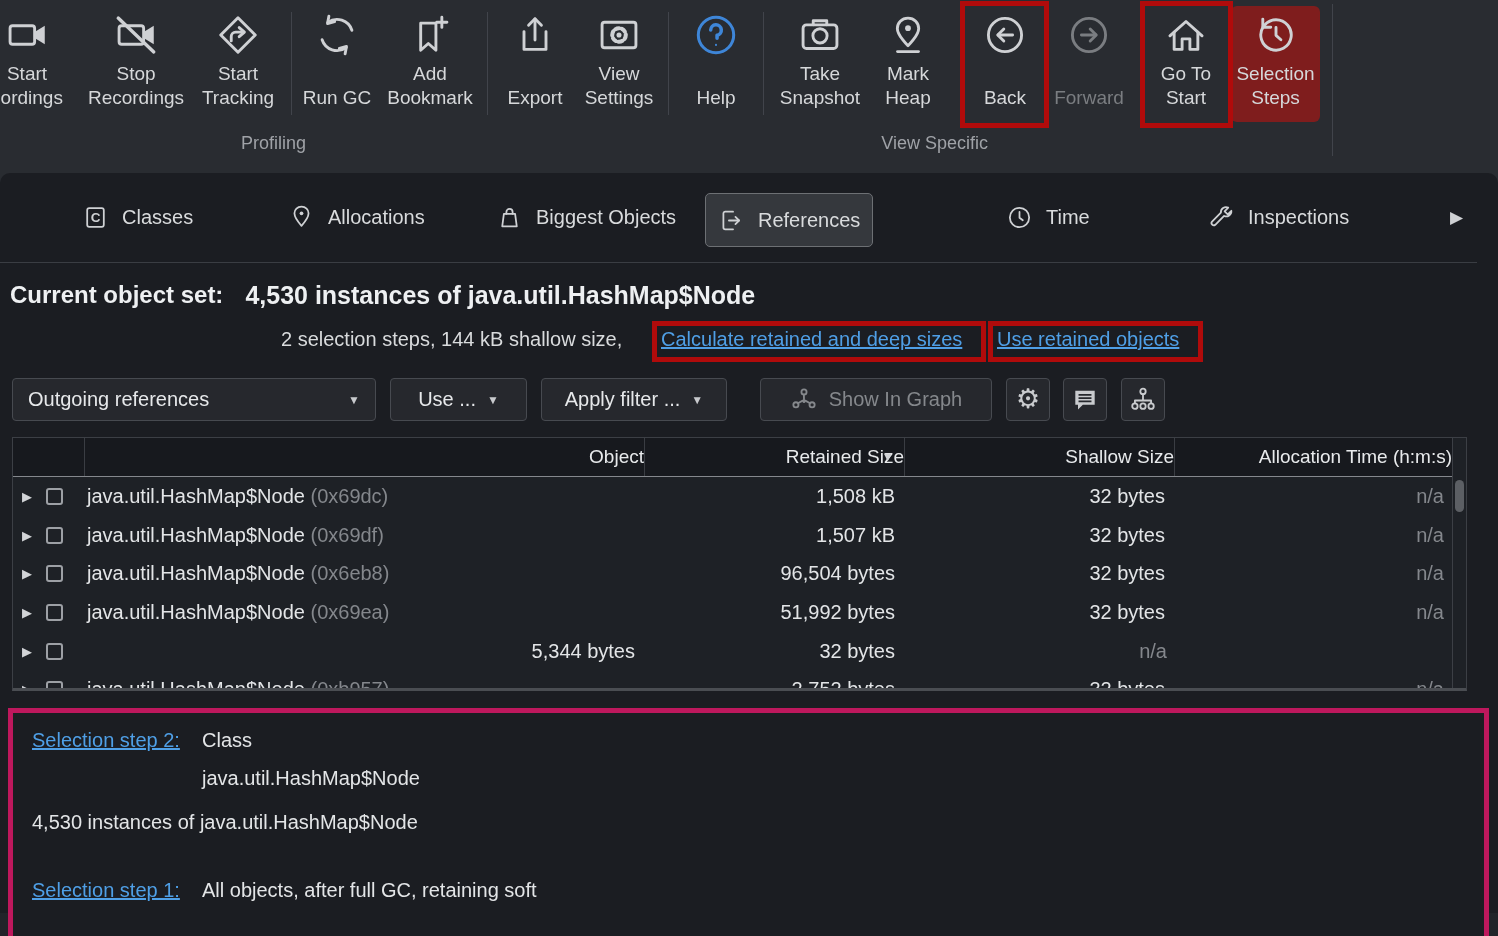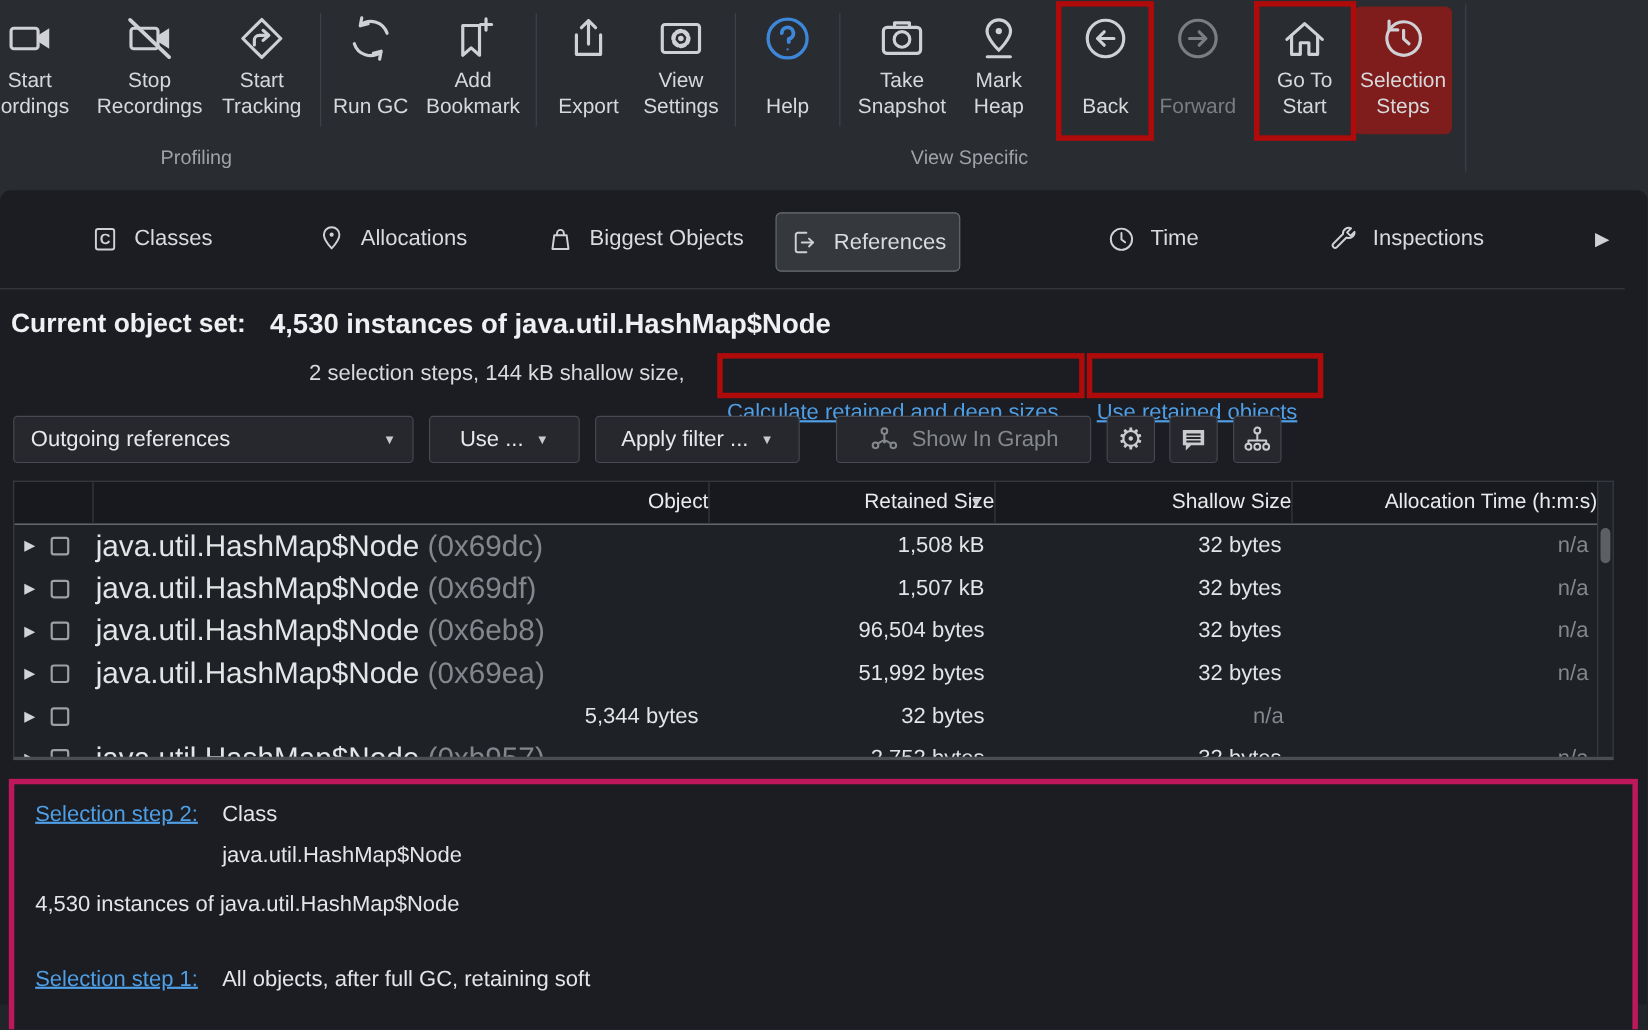--- a/index.html
+++ b/index.html
@@ -10,39 +10,39 @@
   
   .ribbon { position:absolute; top:0; left:0; width:1498px; height:173px; }
   .rbtn { position:absolute; top:8px; display:flex; flex-direction:column; align-items:center; cursor:default; }
   .ricon { height:54px; display:flex; align-items:center; justify-content:center; color:#cfd1d4; }
   .rlabel { font-size:19px; line-height:24px; color:#d6d8da; white-space:nowrap; }
   .rbtn.single .rlabel { margin-top:24px; }
   .rbtn.disabled .ricon, .rbtn.disabled .rlabel { color:#7a7d81; }
   .rbtn.active { background:#7f1d1d; border-radius:6px; top:6px; height:116px; padding-top:2px; }
   .help-blue { color:#3e86d8 !important; }
   .vsep { position:absolute; width:1px; background:#41444b; }
-  .grouplabel { position:absolute; top:133px; width:160px; text-align:left; font-size:18px; color:#9fa2a7; }
+  .grouplabel { position:absolute; top:133px; width:160px; text-align:right; font-size:18px; color:#9fa2a7; }
 
   
   .panel-bg { position:absolute; top:173px; left:0; width:1498px; height:763px; background:#1b1d22; border-radius:10px 10px 0 0; }
   .bottom-strip { position:absolute; top:913px; left:0; width:1498px; height:23px; background:#212429; }
 
   
   .tab { position:absolute; top:173px; height:89px; display:flex; align-items:center; gap:13px; color:#d9dbdd; font-size:20px; white-space:nowrap; cursor:default; }
   .tab .ticon { color:#cfd1d4; display:flex; align-items:center; }
   .tab.selected { top:193px; height:54px; background:#35383d; border:1px solid #6d7074; border-radius:5px; padding:0 12px; }
   .tab-chevron { position:absolute; top:173px; left:1450px; height:89px; display:flex; align-items:center; color:#cfd1d4; font-size:17px; }
   .tabs-hline { position:absolute; top:262px; left:0; width:1477px; height:1px; background:#3a3d43; }
 
   
   .heading { position:absolute; top:281px; left:10px; display:flex; gap:22px; font-weight:bold; color:#eef0f2; }
   .heading .hl { font-size:24px; }
   .heading .hv { font-size:25px; }
   .details { position:absolute; top:328px; left:281px; font-size:20px; color:#d9dbdd; }
-  .blue-link { position:absolute; top:328px; font-size:20px; color:#4f9fe6; text-decoration:underline; cursor:pointer; white-space:nowrap;margin-top:36px; }
+  .blue-link { position:absolute; top:328px; font-size:20px; color:#4f9fe6; text-decoration:underline; cursor:pointer; white-space:nowrap; }
 
   
   .ctl { position:absolute; top:378px; height:43px; background:#26282d; border:1px solid #474a50; border-radius:4px; color:#e6e8ea; font-size:20px; display:flex; align-items:center; cursor:default; }
   .caret { font-size:12px; color:#c8cacd; }
   .combo { justify-content:space-between; padding:0 15px; }
   .btnc { justify-content:center; gap:11px; }
   .ctl.dim { color:#85888c; }
   .ctl.dim .cicon { color:#85888c; }
   .cicon { display:flex; align-items:center; color:#c9cbce; }
   .gearglyph { font-size:27px; color:#c9cbce; line-height:1; }
@@ -51,21 +51,21 @@
   .table { position:absolute; top:437px; left:12px; width:1455px; height:254px; border:1px solid #3c3f45; border-bottom:3px solid #4a4d52; background:#1e2126; overflow:hidden; }
   .thead { display:grid; grid-template-columns:72px 560px 260px 270px 277px; width:1439px; height:39px; background:#17191e; border-bottom:1px solid #85888d; }
   .th { display:flex; align-items:center; justify-content:flex-end; color:#e8eaec; font-size:19px; border-right:1px solid #3a3d43; position:relative; }
   .th:last-child { border-right:none; }
   .sortind { position:absolute; right:10px; top:11px; font-size:13px; color:#cfd1d4; }
   .tbody { width:1439px; }
   .trow { display:grid; grid-template-columns:72px 560px 260px 270px 277px; height:38.7px; align-items:center; }
   .cell-exp { display:flex; align-items:center; padding-left:9px; gap:14px; }
   .expander { font-size:13px; color:#d2d4d7; cursor:pointer; }
   .chk { width:17px; height:17px; border:2px solid #9da0a5; border-radius:3px; cursor:pointer; }
-  .cell-obj { padding-left:2px; font-size:27px; color:#e3e5e7; white-space:nowrap; overflow:hidden; }
+  .cell-obj { padding-left:2px; font-size:20px; color:#e3e5e7; white-space:nowrap; overflow:hidden; }
   .addr { color:#84878c; }
   .cell-num { text-align:right; padding-right:10px; font-size:20px; color:#e3e5e7; }
   .cell-na { text-align:right; padding-right:8px; font-size:20px; color:#84878c; }
   .scrollbar { position:absolute; top:0; right:0; width:14px; height:100%; border-left:1px solid #3c3f45; }
   .thumb { position:absolute; top:42px; left:2px; width:9px; height:32px; background:#5c5f64; border-radius:5px; }
 
   
   .selpanel { position:absolute; top:708px; left:8px; width:1481px; height:243px; border:5px solid #be185d; background:#1b1d22; }
   .sp-row { position:absolute; font-size:20px; color:#e3e5e7; white-space:nowrap; }
   .sp-link { color:#4f9fe6; text-decoration:underline; cursor:pointer; }

